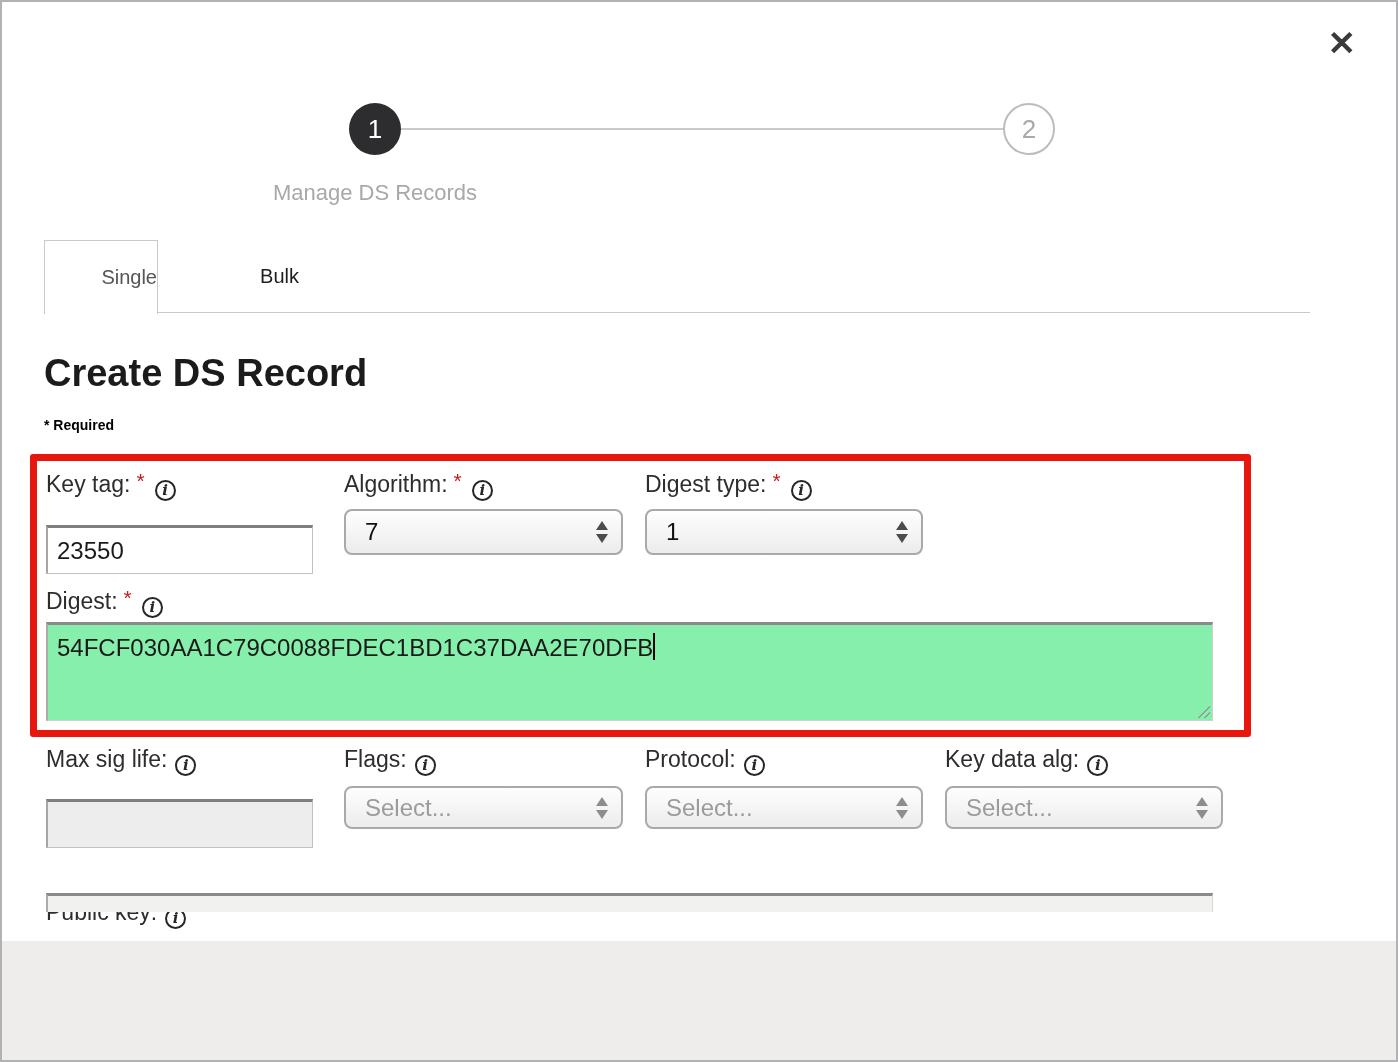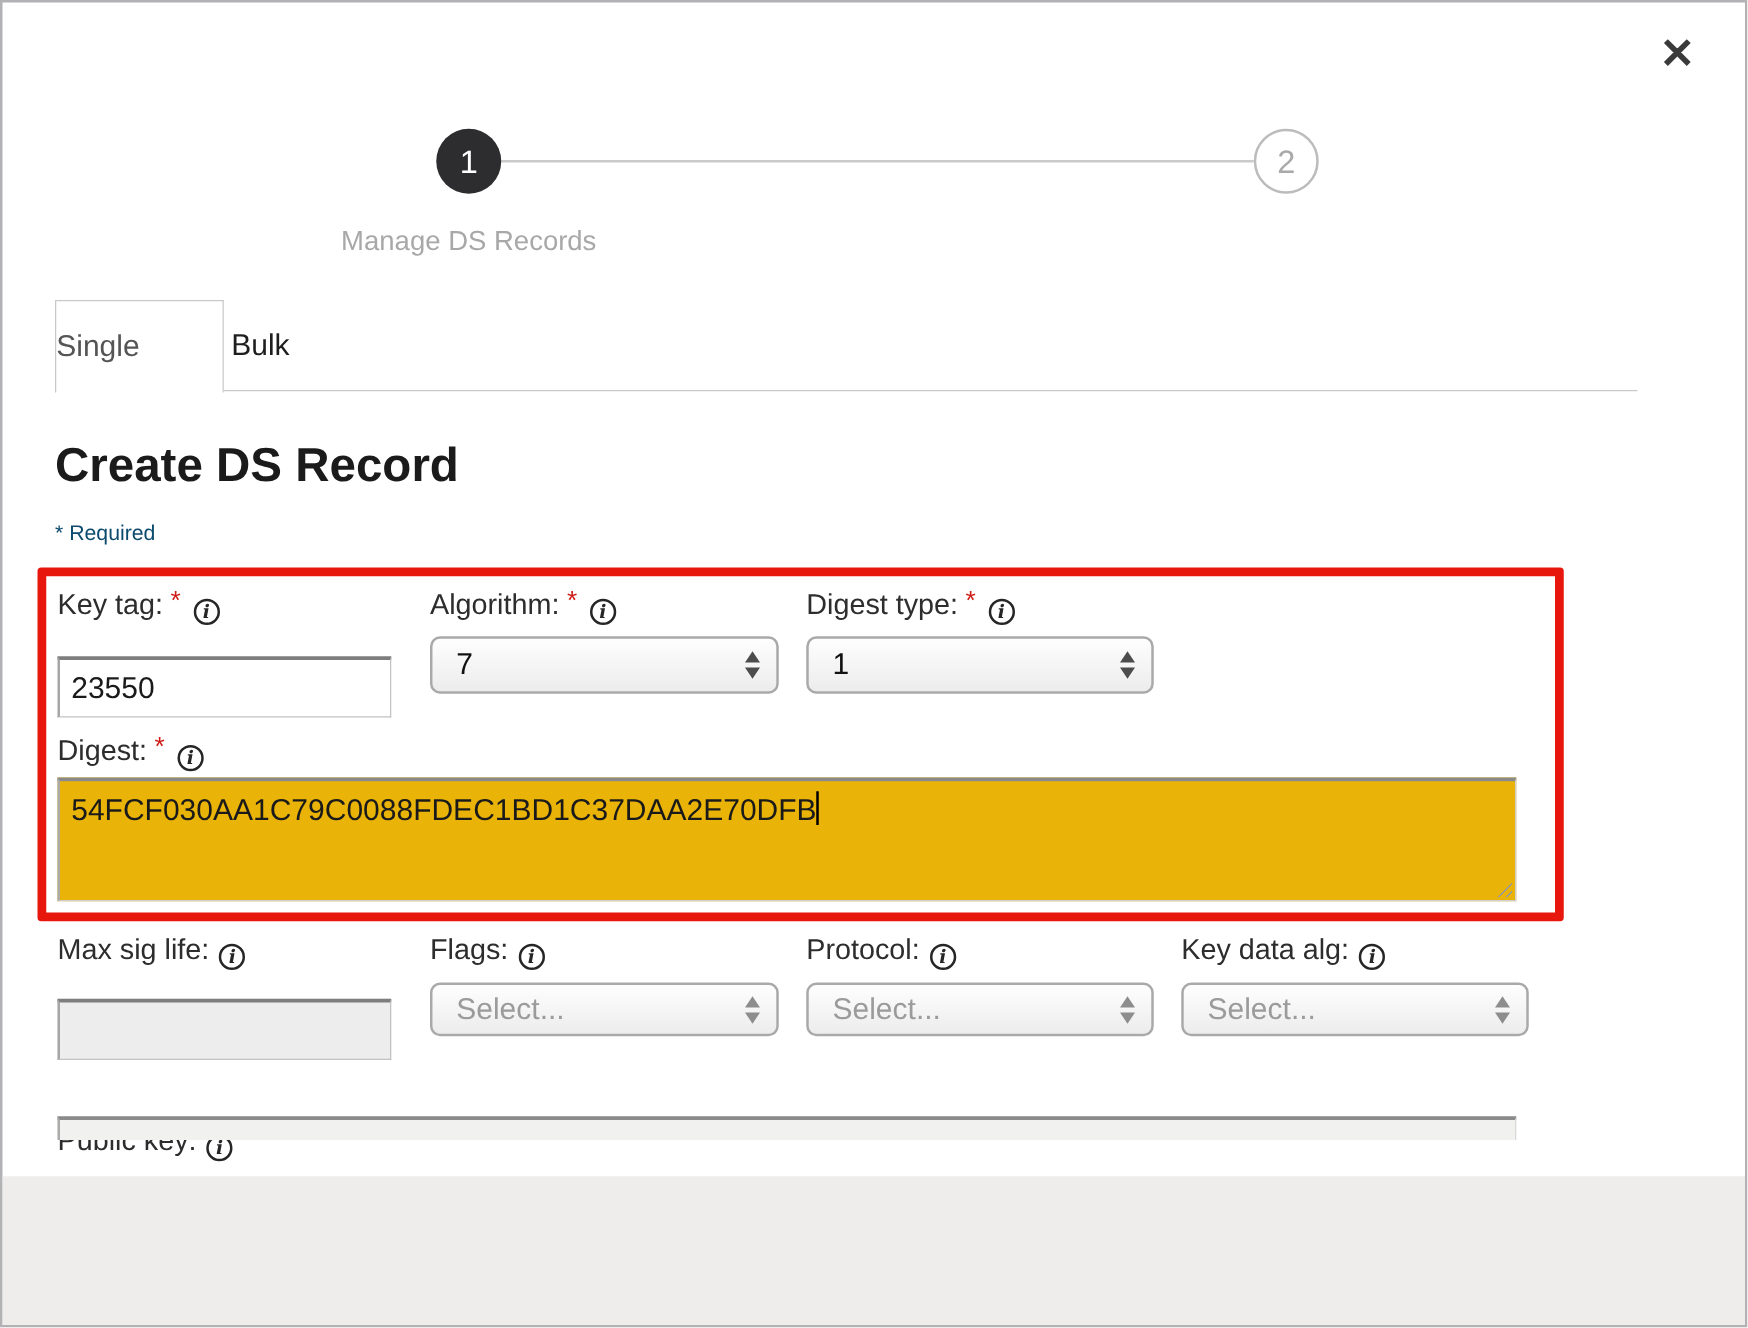--- a/index.html
+++ b/index.html
@@ -18,28 +18,28 @@
   .step-circle { position:absolute; top:101px; width:52px; height:52px; border-radius:50%;
     display:flex; align-items:center; justify-content:center; font-size:26px; }
   .step-circle.active { left:347px; background:#2d2d2f; color:#ffffff; }
   .step-circle.inactive { left:1001px; background:#ffffff; border:2px solid #bcbcbc; color:#a9a9a9; }
   .step-label { position:absolute; top:178px; width:360px; text-align:center;
     font-size:22px; color:#a8a8a8; }
   .step-label.one { left:193px; }
   .step-label.two { left:847px; }
   
   .tab-line { position:absolute; left:42px; top:310px; width:1266px; height:1px; background:#c9c9c9; }
-  .tab { position:absolute; top:238px; width:135px; height:73px; text-align:left;
-    line-height:73px; font-size:24px; cursor:pointer; }
+  .tab { position:absolute; top:238px; width:114px; height:73px; text-align:right;
+    line-height:73px; font-size:20px; cursor:pointer; }
   .tab.active { left:42px; background:#ffffff; border:1px solid #c9c9c9; border-bottom:none;
     color:#555555; z-index:2; height:74px; }
   .tab.plain { left:183px; color:#1e1e1e; }
   
   .page-title { position:absolute; left:42px; top:350px; font-size:38px; font-weight:bold; color:#1b1b1b; }
-  .required-note { position:absolute; left:42px; top:415px; font-size:17px; color:#0c4a6e; }
+  .required-note { position:absolute; left:42px; top:415px; font-size:14px; color:#000000;font-weight:bold; }
   
   .red-annotation { position:absolute; left:28px; top:452px; width:1221px; height:283px;
     border:7px solid #e8170e; border-radius:3px; z-index:6; pointer-events:none; }
   
   .fld-label { position:absolute; font-size:23px; color:#2d2d2d; white-space:nowrap; }
   .req { color:#ce1b15; margin:0 2px 0 6px; font-size:21px; vertical-align:4px; }
   .info-icon { display:inline-block; width:21px; height:21px; border:2px solid #262626;
     border-radius:50%; text-align:center; line-height:17px; margin-left:8px;
     font-family:"DejaVu Serif", serif; font-style:italic; font-weight:bold;
     font-size:15px; color:#262626; vertical-align:-3px; cursor:pointer; }
@@ -52,21 +52,21 @@
     background:linear-gradient(#fefefe 0%, #f4f4f4 55%, #ececec 100%); cursor:pointer; }
   .sel .sel-value { position:absolute; left:19px; top:0; bottom:0; display:flex;
     align-items:center; font-size:24px; color:#111111; }
   .sel .sel-value.placeholder { color:#9b9b9b; }
   .spinner { position:absolute; right:13px; top:50%; transform:translateY(-50%);
     display:flex; flex-direction:column; align-items:center; gap:4px; }
   .spinner .up { width:0; height:0; border-left:6px solid transparent;
     border-right:6px solid transparent; border-bottom:9px solid #4c4c4c; }
   .spinner .down { width:0; height:0; border-left:6px solid transparent;
     border-right:6px solid transparent; border-top:9px solid #4c4c4c; }
-  .textarea { position:absolute; background:#eab308; font-size:24px; color:#1a1a1a;
+  .textarea { position:absolute; background:#86efac; font-size:24px; color:#1a1a1a;
     padding:8px 9px; line-height:30px;
     border-top:3px solid #8a8a8a; border-left:2px solid #ababab;
     border-right:1px solid #cfcfcf; border-bottom:1px solid #cfcfcf; }
   .caret { display:inline-block; width:2px; height:27px; background:#000; vertical-align:-4px; }
   .resize-handle { position:absolute; right:2px; bottom:2px; width:15px; height:15px;
     background:repeating-linear-gradient(-45deg, transparent, transparent 3px, #9a9a9a 3px, #9a9a9a 4.5px);
     clip-path:polygon(100% 0, 100% 100%, 0 100%); cursor:nwse-resize; }
   .clipped-area { position:absolute; left:44px; top:891px; width:1167px; height:19px;
     overflow:hidden; background:#f1f1f0;
     border-top:3px solid #8a8a8a; border-left:2px solid #ababab; border-right:1px solid #d9d9d9; }

